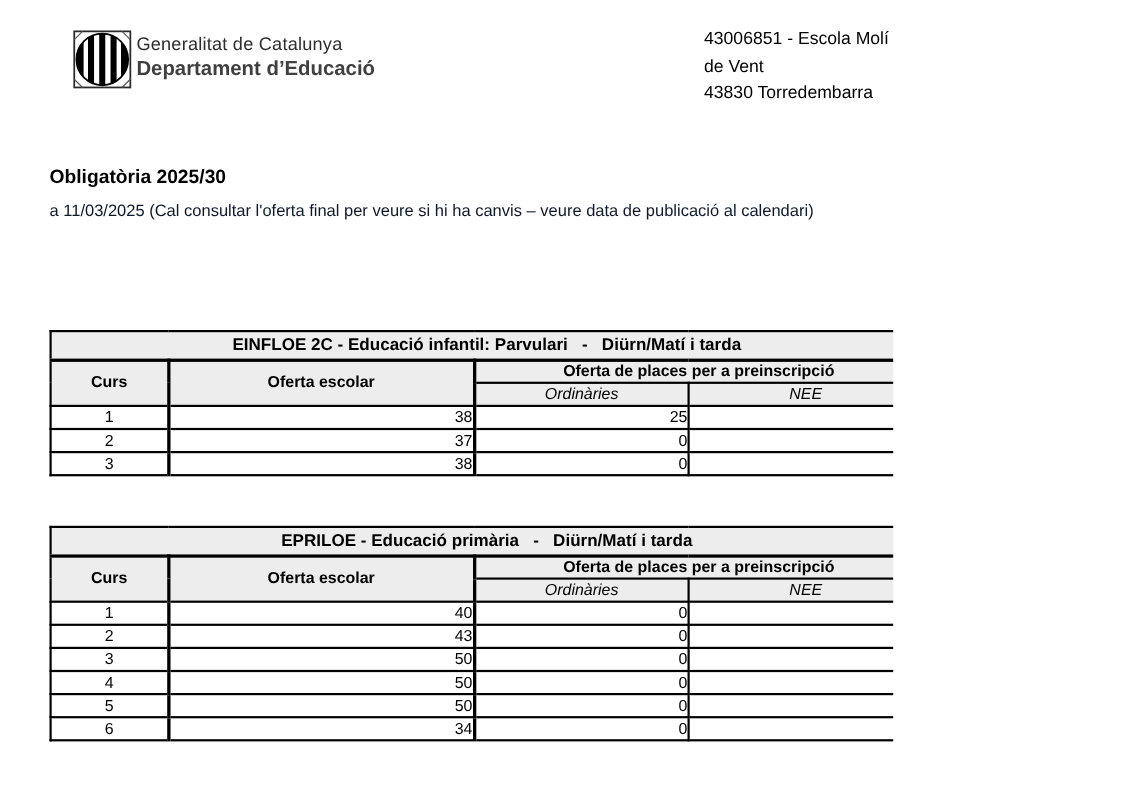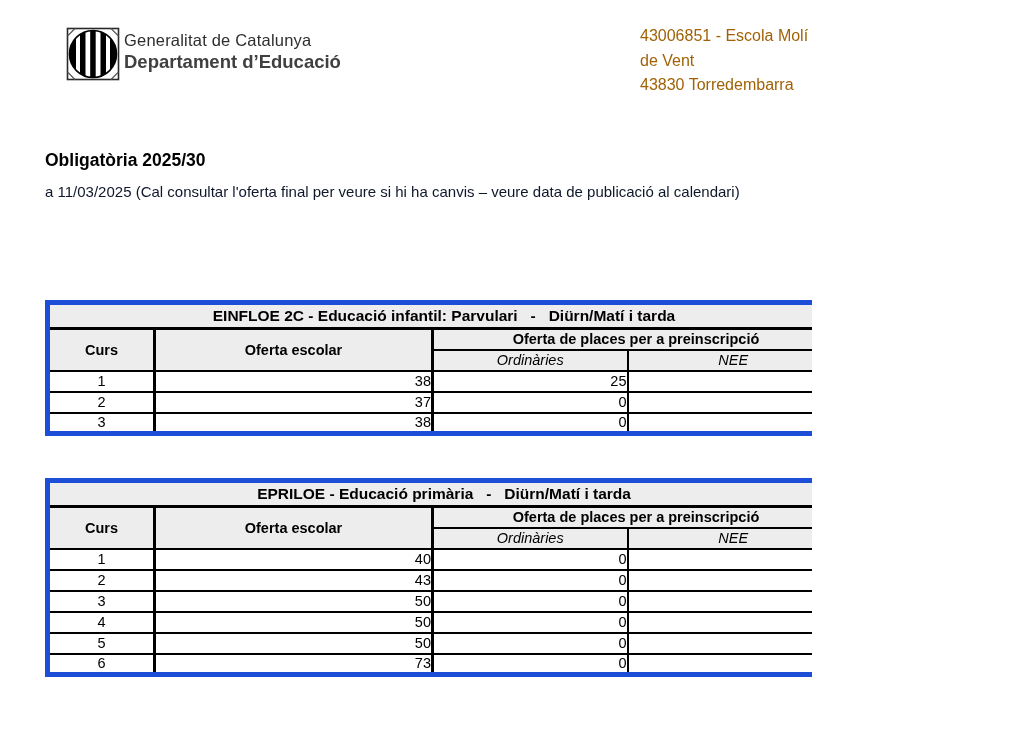--- a/index.html
+++ b/index.html
@@ -39,21 +39,21 @@
     font-weight: bold;
     color: #404040;
     margin-top: 1px;
   }
   .school-block {
     position: absolute;
     left: 640px;
     top: 24px;
     font-size: 16px;
     line-height: 24.5px;
-    color: #a16207;
+    color: #000000;
   }
 
   
   .titles {
     position: absolute;
     left: 45px;
     top: 147px;
     width: 950px;
   }
   .title-line {
@@ -68,21 +68,21 @@
     color: #0f172a;
   }
 
   
   .offer-table {
     position: absolute;
     left: 45px;
     width: 793px;
     border-collapse: collapse;
     table-layout: fixed;
-    border: 5px solid #1d4ed8;
+    border: 2px solid #1d4ed8;
   }
   .offer-table.t1 { top: 300px; }
   .offer-table.t2 { top: 478px; }
 
   .offer-table th, .offer-table td {
     border: 2px solid #000;
     font-size: 14.5px;
     padding: 0;
     overflow: hidden;
     white-space: nowrap;
@@ -244,20 +244,20 @@
           <td class="num">0</td>
         </tr>
         <tr>
           <td class="curs">5</td>
           <td class="num bl3">50</td>
           <td class="num bl3">0</td>
           <td class="num">0</td>
         </tr>
         <tr>
           <td class="curs">6</td>
-          <td class="num bl3">73</td>
+          <td class="num bl3">34</td>
           <td class="num bl3">0</td>
           <td class="num">0</td>
         </tr>
       </tbody>
   </table>
 
 </div>
 
 </body></html>

